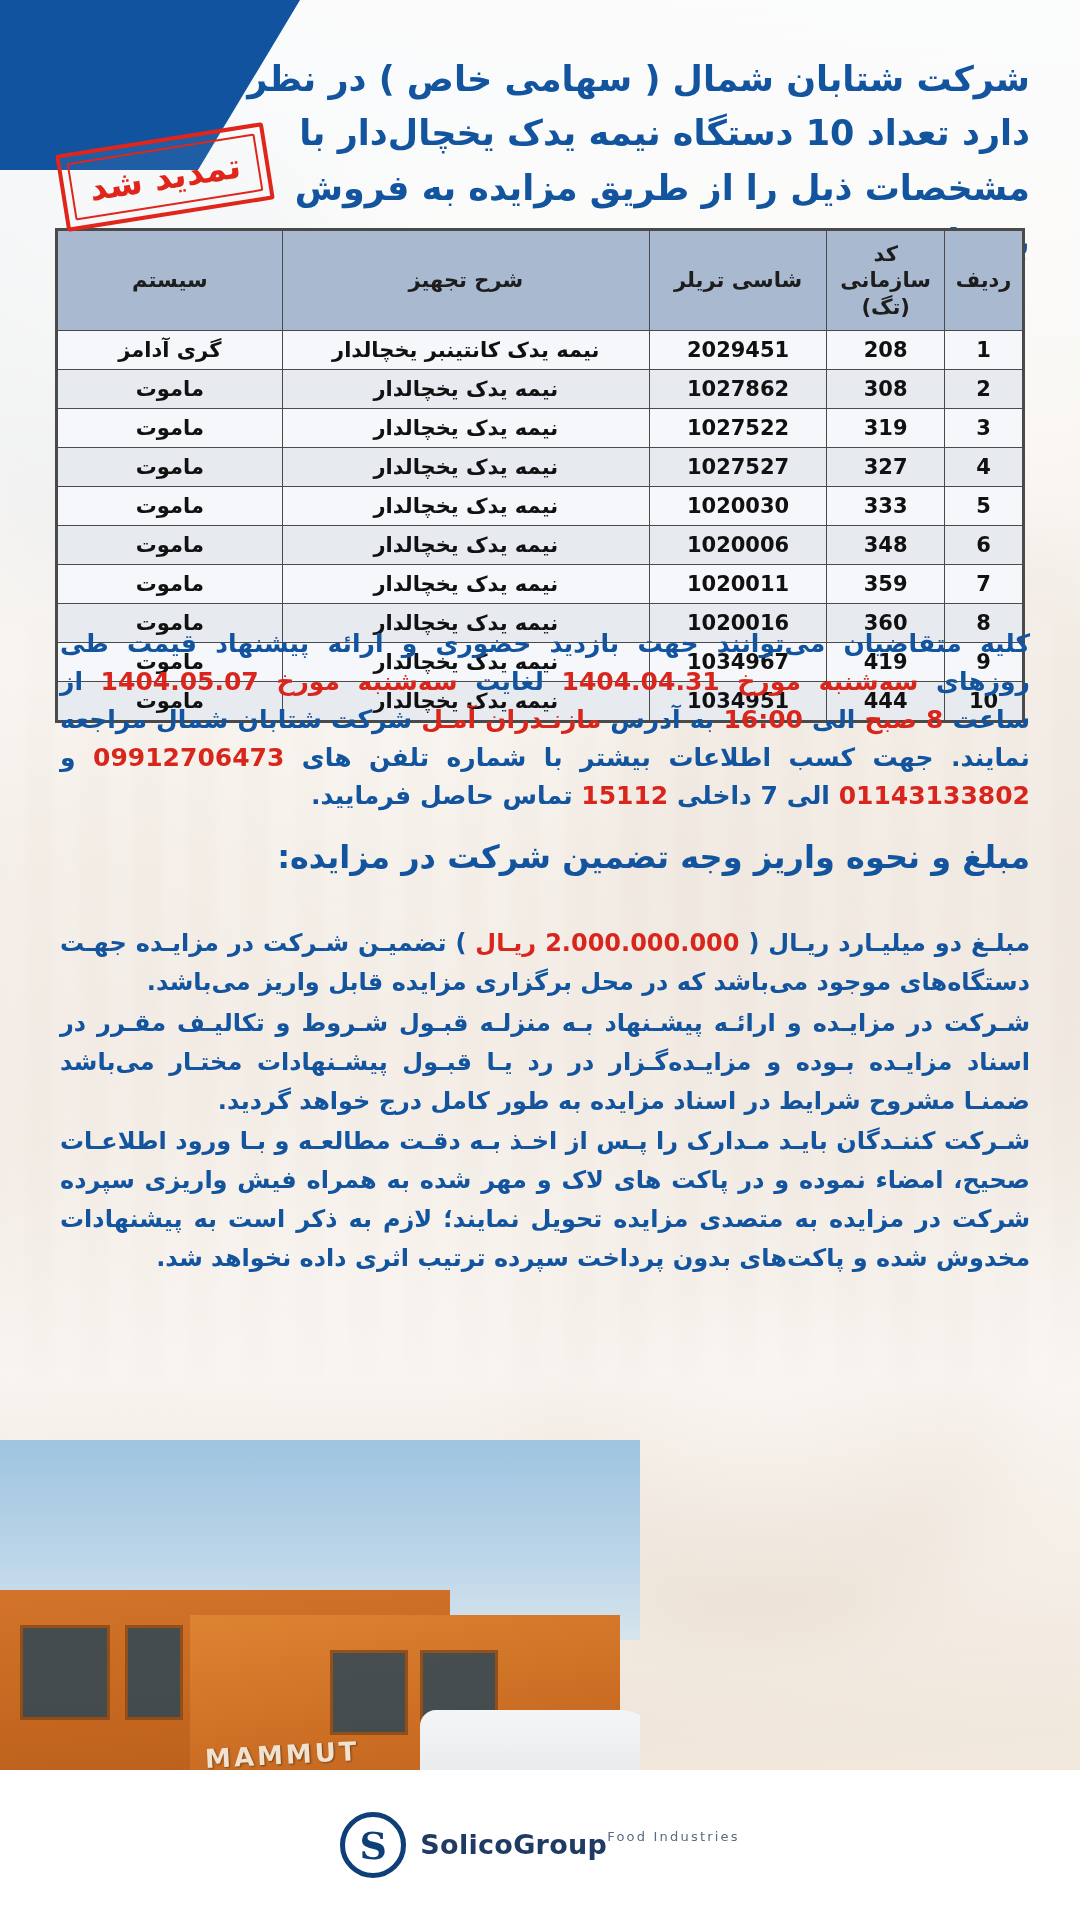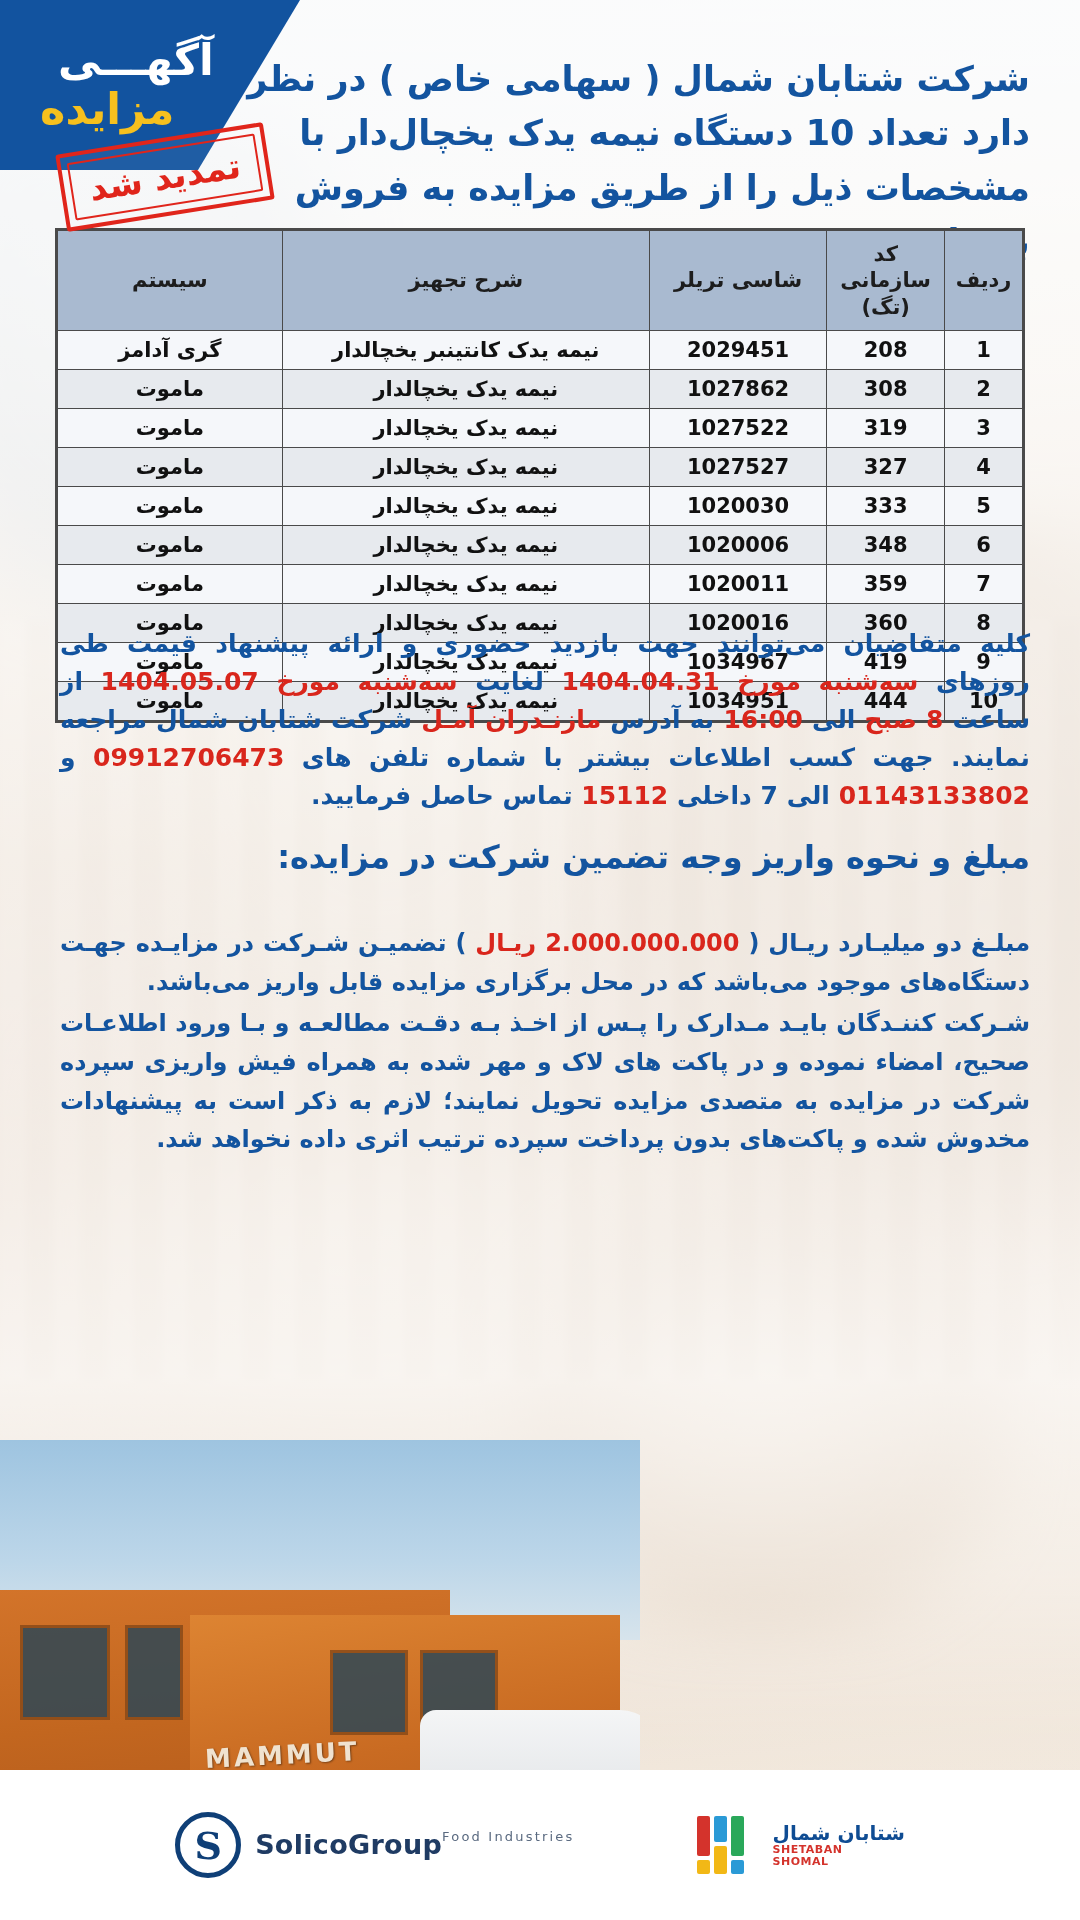--- a/index.html
+++ b/index.html
@@ -256,24 +256,20 @@
     <div class="tp-win" style="left:330px; top:210px; width:78px; height:85px;"></div>
     <div class="tp-win" style="left:420px; top:210px; width:78px; height:85px;"></div>
     <div class="tp-rail" style="left:-30px; top:370px; width:500px; height:16px;"></div>
     <div class="tp-rail" style="left:190px; top:400px; width:430px; height:14px;"></div>
     <div class="tp-label">MAMMUT</div>
     <div class="tp-num">۴۱۹</div>
     <div class="tp-whitecar"></div>
   </div>
 
   <div class="corner-flag"></div>
-  <div class="flag-text">
-    <div class="flag-line1">آگهـــی</div>
-    <div class="flag-line2">مزایده</div>
-  </div>
 
   <div class="stamp">
     <span>تمدید شد</span>
   </div>
 
   <div class="headline">شرکت شتابان شمال ( سهامی خاص ) در نظر دارد تعداد 10 دستگاه نیمه یدک یخچال‌دار با مشخصات ذیل را از طریق مزایده به فروش برساند.</div>
 
   <div class="tbl-wrap">
     <table>
       <thead>
@@ -361,40 +357,26 @@
   </div>
 
   <div class="sec sec-time">
     <div class="sec-body"><span>کلیه متقاضیان می‌توانند جهت بازدید حضوری و ارائه پیشنهاد قیمت طی روزهای </span><span class="hl">سه‌شنبه مورخ 1404.04.31</span><span> لغایت </span><span class="hl">سه‌شنبه مورخ  1404.05.07</span><span> از ساعت </span><span class="hl">8 صبح</span><span> الی </span><span class="hl">16:00</span><span> به آدرس </span><span class="hl">مازنـدران آمـل</span><span> شرکت شتابان شمال مراجعه نمایند. جهت کسب اطلاعات بیشتر با شماره تلفن های </span><span class="hl">09912706473</span><span> و </span><span class="hl">01143133802</span><span> الی 7 داخلی </span><span class="hl">15112</span><span> تماس حاصل فرمایید.</span></div>
   </div>
 
   <div class="sec sec-amount">
     <div class="sec-title">مبلغ و نحوه واریز وجه تضمین شرکت در مزایده:</div>
     <div class="amount-body">
       <p><span>مبلـغ دو میلیـارد ریـال ( </span><span class="hl">2.000.000.000 ریـال</span><span> ) تضمیـن شـرکت در مزایـده جهـت دستگاه‌های موجود می‌باشد که در محل برگزاری مزایده قابل واریز می‌باشد.</span></p>
+      <p>شـرکت در مزایـده و ارائـه پیشـنهاد بـه منزلـه قبـول شـروط و تکالیـف مقـرر در اسناد مزایـده بـوده و مزایـده‌گـزار در رد یـا قبـول پیشـنهادات مختـار می‌باشد ضمنـا مشروح شرایط در اسناد مزایده به طور کامل درج خواهد گردید.</p>
       <p>شـرکت کننـدگان بایـد مـدارک را پـس از اخـذ بـه دقـت مطالعـه و بـا ورود اطلاعـات صحیح، امضاء نموده و در پاکت های لاک و مهر شده به همراه فیش واریزی سپرده شرکت در مزایده به متصدی مزایده تحویل نمایند؛ لازم به ذکر است به پیشنهادات مخدوش شده و پاکت‌های بدون پرداخت سپرده ترتیب اثری داده نخواهد شد.</p>
     </div>
   </div>
 
   <div class="footer">
-    <div class="logo-shetaban">
-      <div class="sh-txt">
-        <div class="sh-fa">شتابان شمال</div>
-        <div class="sh-en">SHETABAN</div>
-        <div class="sh-en">SHOMAL</div>
-      </div>
-      <div class="sh-mark">
-        <div class="sh-bar" style="left:2px;  top:2px;  width:13px; height:40px; background:#d4332c;"></div>
-        <div class="sh-bar" style="left:19px; top:2px;  width:13px; height:26px; background:#2a9ad6;"></div>
-        <div class="sh-bar" style="left:36px; top:2px;  width:13px; height:40px; background:#2aa85a;"></div>
-        <div class="sh-bar" style="left:2px;  top:46px; width:13px; height:14px; background:#f2b816;"></div>
-        <div class="sh-bar" style="left:19px; top:32px; width:13px; height:28px; background:#f2b816;"></div>
-        <div class="sh-bar" style="left:36px; top:46px; width:13px; height:14px; background:#2a9ad6;"></div>
-      </div>
-    </div>
     <div class="logo-solico">
       <div class="so-mark">S</div>
       <div class="so-txt">
         <div class="so-name">SolicoGroup</div>
         <div class="so-sub">Food Industries</div>
       </div>
     </div>
   </div>
 
 </div>

